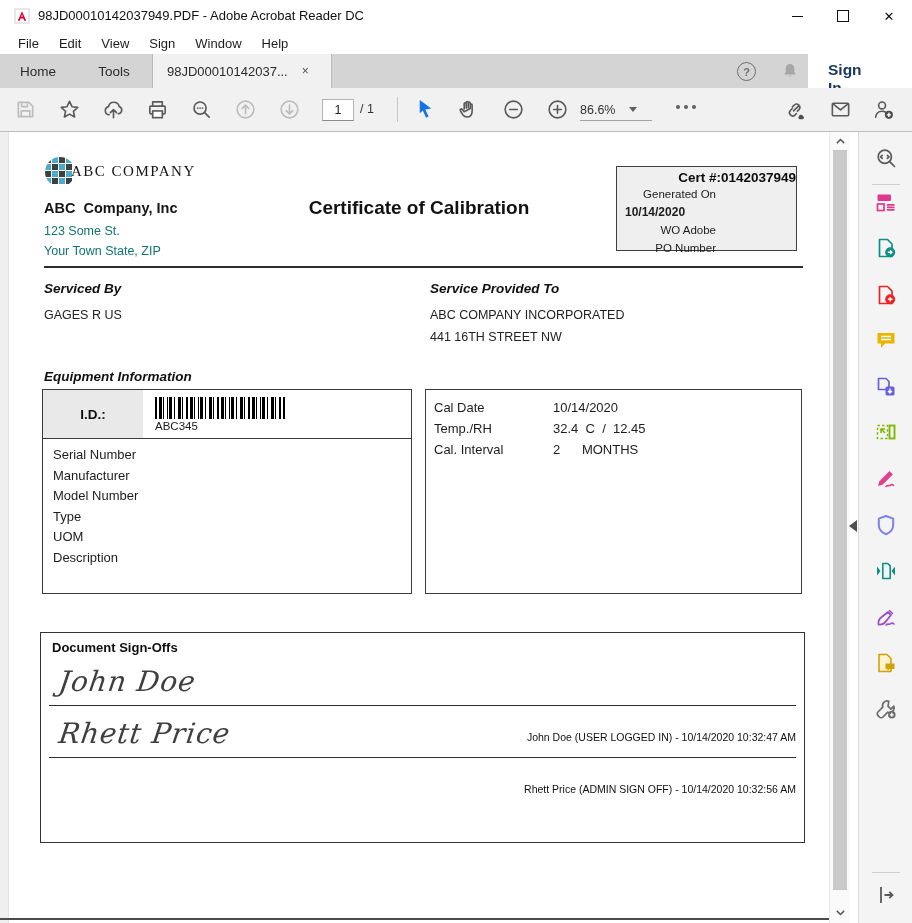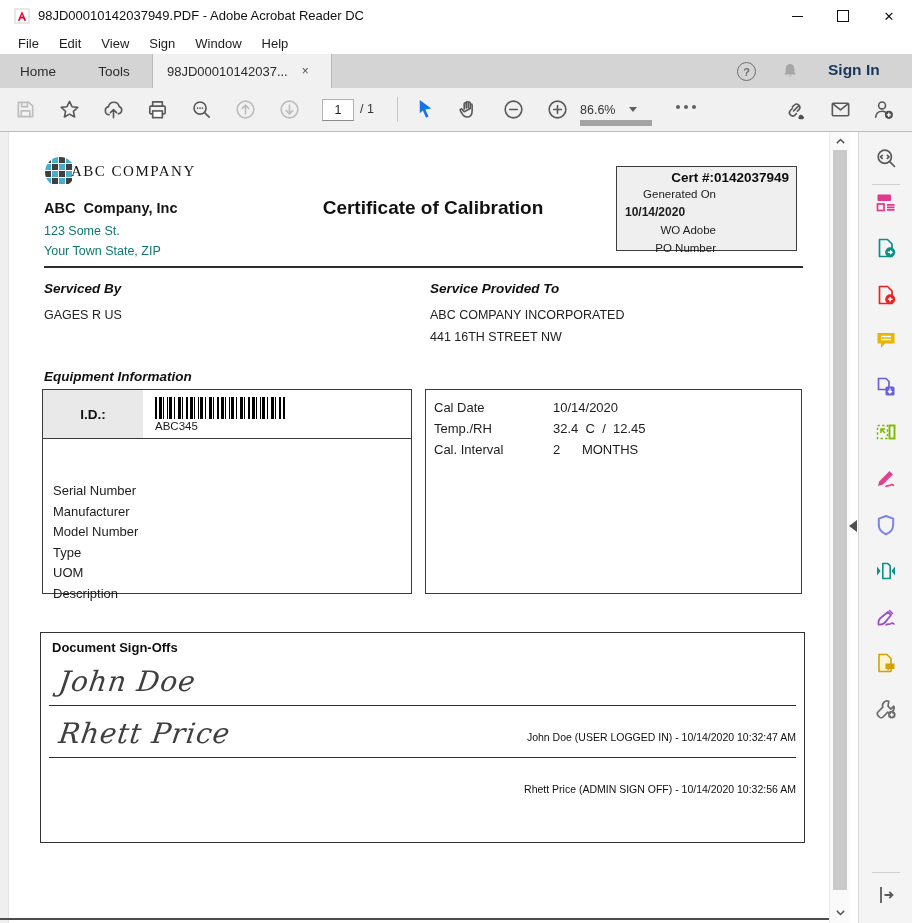--- a/index.html
+++ b/index.html
@@ -14,36 +14,36 @@
   .win-btn{position:absolute;top:0;width:46px;height:32px;display:flex;align-items:center;justify-content:center;cursor:default;}
   .min-glyph{width:11px;height:0;border-top:1.6px solid #111;}
   .max-glyph{width:10px;height:10px;border:1.4px solid #111;}
   .close-glyph{font-size:13px;color:#111;}
 
   
   .menubar{position:absolute;left:0;top:32px;width:912px;height:22px;background:#fff;display:flex;align-items:center;padding-left:8px;box-sizing:border-box;}
   .menu-item{font-size:13px;color:#1c1c1c;padding:0 10px;}
 
   
-  .tabbar{position:absolute;left:0;top:54px;width:912px;height:34px;background:#d4d4d4;}
+  .tabbar{position:absolute;left:0;top:54px;width:808px;height:34px;background:#d4d4d4;}
   .tab{position:absolute;top:0;height:34px;display:flex;align-items:center;justify-content:center;font-size:13.5px;color:#2b2b2b;}
   .tab-active{background:#f1f1f1;border-left:1px solid #b9b9b9;border-right:1px solid #b9b9b9;justify-content:flex-start;padding:0 14px;box-sizing:border-box;font-size:13px;}
   .tab-close{margin-left:14px;color:#555;font-size:12px;}
   .help-circ{position:absolute;left:737px;top:8px;width:17px;height:17px;border:1.6px solid #6e6e6e;border-radius:50%;
              display:flex;align-items:center;justify-content:center;font-size:11px;font-weight:bold;color:#6e6e6e;}
   .signin{position:absolute;left:828px;top:7px;font-size:15.5px;color:#17385c;font-weight:600;}
 
   
   .toolbar{position:absolute;left:0;top:88px;width:912px;height:43px;background:#f1f1f1;border-bottom:1px solid #bdbdbd;box-sizing:content-box;}
   .ticon{position:absolute;top:10px;width:23px;height:23px;}
   .tsep{position:absolute;top:9px;width:0;height:25px;border-left:1px solid #c6c6c6;}
   .page-box{position:absolute;left:322px;top:11px;width:30px;height:20px;background:#fff;border:1px solid #b3b3b3;border-bottom:1px solid #8a8a8a;
             display:flex;align-items:center;justify-content:center;font-size:12.5px;color:#222;}
   .page-total{position:absolute;left:360px;top:14px;font-size:12.5px;color:#333;}
-  .zoom-dd{position:absolute;left:580px;top:11px;width:72px;height:21px;border-bottom:6px solid #a3a3a3;
+  .zoom-dd{position:absolute;left:580px;top:11px;width:72px;height:21px;border-bottom:1px solid #a3a3a3;
            display:flex;align-items:center;font-size:12.5px;color:#333;}
   .zoom-caret{margin-left:14px;width:0;height:0;border-left:4px solid transparent;border-right:4px solid transparent;border-top:5px solid #5f5f5f;}
   .more-dots{position:absolute;left:676px;top:17px;display:flex;gap:4px;}
   .more-dots i{width:4px;height:4px;border-radius:50%;background:#5f5f5f;}
 
   svg{display:block;}
   .st{fill:none;stroke:#5a5a5a;stroke-width:1.7;stroke-linecap:round;stroke-linejoin:round;}
   .std{fill:none;stroke:#bdbdbd;stroke-width:1.7;stroke-linecap:round;stroke-linejoin:round;}
 
   
@@ -61,39 +61,39 @@
   .vthumb{position:absolute;left:3px;top:18px;width:14px;height:740px;background:#c9c9c9;}
   .scroll-arrow{position:absolute;left:4px;width:13px;height:13px;}
 
   
   .sidebar{position:absolute;left:858px;top:132px;width:54px;height:791px;background:#f4f4f4;border-left:1px solid #d8d8d8;box-sizing:border-box;}
   .sicon{position:absolute;left:15px;width:24px;height:24px;}
   .sdivider{position:absolute;left:13px;width:28px;height:0;border-top:1px solid #cfcfcf;}
   .logo-text{position:absolute;left:62px;top:31px;font-family:"Liberation Serif","DejaVu Serif",serif;font-size:15px;letter-spacing:1.5px;color:#161616;}
   .company-name{position:absolute;left:35px;top:68px;font-size:14.5px;font-weight:bold;white-space:pre;color:#141414;}
   .addr{position:absolute;left:35px;font-size:12.5px;color:#0f766e;}
-  .doc-title{position:absolute;left:0;top:65px;width:820px;text-align:center;font-size:19px;font-weight:bold;color:#111;padding-left:14px;}
+  .doc-title{position:absolute;left:0;top:65px;width:820px;text-align:center;font-size:19px;font-weight:bold;color:#111;}
 
   .certbox{position:absolute;left:607px;top:34px;width:181px;height:85px;background:#efefef;border:1.6px solid #3d3d3d;box-sizing:border-box;padding-top:3px;}
-  .cert-line{text-align:right;padding-right:7px;font-size:13.5px;font-weight:bold;color:#0d0d0d;white-space:nowrap;overflow:hidden;}
+  .cert-line{text-align:right;font-size:13.5px;font-weight:bold;color:#0d0d0d;white-space:nowrap;overflow:hidden;}
   .cert-row{display:flex;font-size:11.5px;line-height:18px;color:#1c1c1c;flex-direction:column;}
   .cert-row .lbl{width:99px;text-align:right;}
   .cert-row .val{margin-left:8px;font-weight:bold;font-size:12px;}
 
   .hr-main{position:absolute;left:35px;top:134px;width:759px;height:2px;background:#2d2d2d;}
   .sec-head{position:absolute;font-size:13.5px;font-weight:bold;color:#101010;font-style:italic;}
   .sec-text{position:absolute;font-size:12.5px;color:#222;}
 
   .equipbox{position:absolute;left:33px;top:257px;width:370px;height:205px;border:1.6px solid #3a3a3a;box-sizing:border-box;}
   .equip-head{position:relative;height:48px;border-bottom:1.6px solid #3a3a3a;}
   .idcell{position:absolute;left:0;top:0;width:100px;height:48px;background:#e9e9e9;display:flex;align-items:center;justify-content:center;font-size:13.5px;font-weight:bold;color:#0f0f0f;}
   .barcode{position:absolute;left:112px;top:7px;width:130px;height:22px;
     background:repeating-linear-gradient(90deg,#000 0 2px,#fff 2px 4px,#000 4px 7px,#fff 7px 8px,#000 8px 9px,#fff 9px 12px,#000 12px 13px,#fff 13px 14px,#000 14px 17px,#fff 17px 19px,#000 19px 20px,#fff 20px 23px,#000 23px 26px,#fff 26px 27px,#000 27px 28px,#fff 28px 31px);}
   .barcode-text{position:absolute;left:112px;top:30px;font-size:11.5px;color:#1a1a1a;}
-  .equip-body{padding:6px 0 0 10px;margin-top:36px;}
+  .equip-body{padding:6px 0 0 10px;}
   .equip-field{font-size:13px;line-height:20.5px;color:#1c1c1c;}
 
   .calbox{position:absolute;left:416px;top:257px;width:377px;height:205px;border:1.6px solid #3a3a3a;box-sizing:border-box;}
   .cal-head{background:#e9e9e9;border-bottom:1.6px solid #3a3a3a;padding:4px 0 4px 0;}
   .cal-row{display:flex;font-size:13px;line-height:19px;}
   .cal-row .lbl{width:127px;padding-left:8px;box-sizing:border-box;}
   .cal-head .cal-row .lbl,.cal-head .cal-row .val{font-weight:bold;color:#0d0d0d;}
   .cal-body{padding-top:7px;}
   .cal-body .cal-row{line-height:21px;color:#1c1c1c;}
   .cal-row .val{white-space:pre;}

